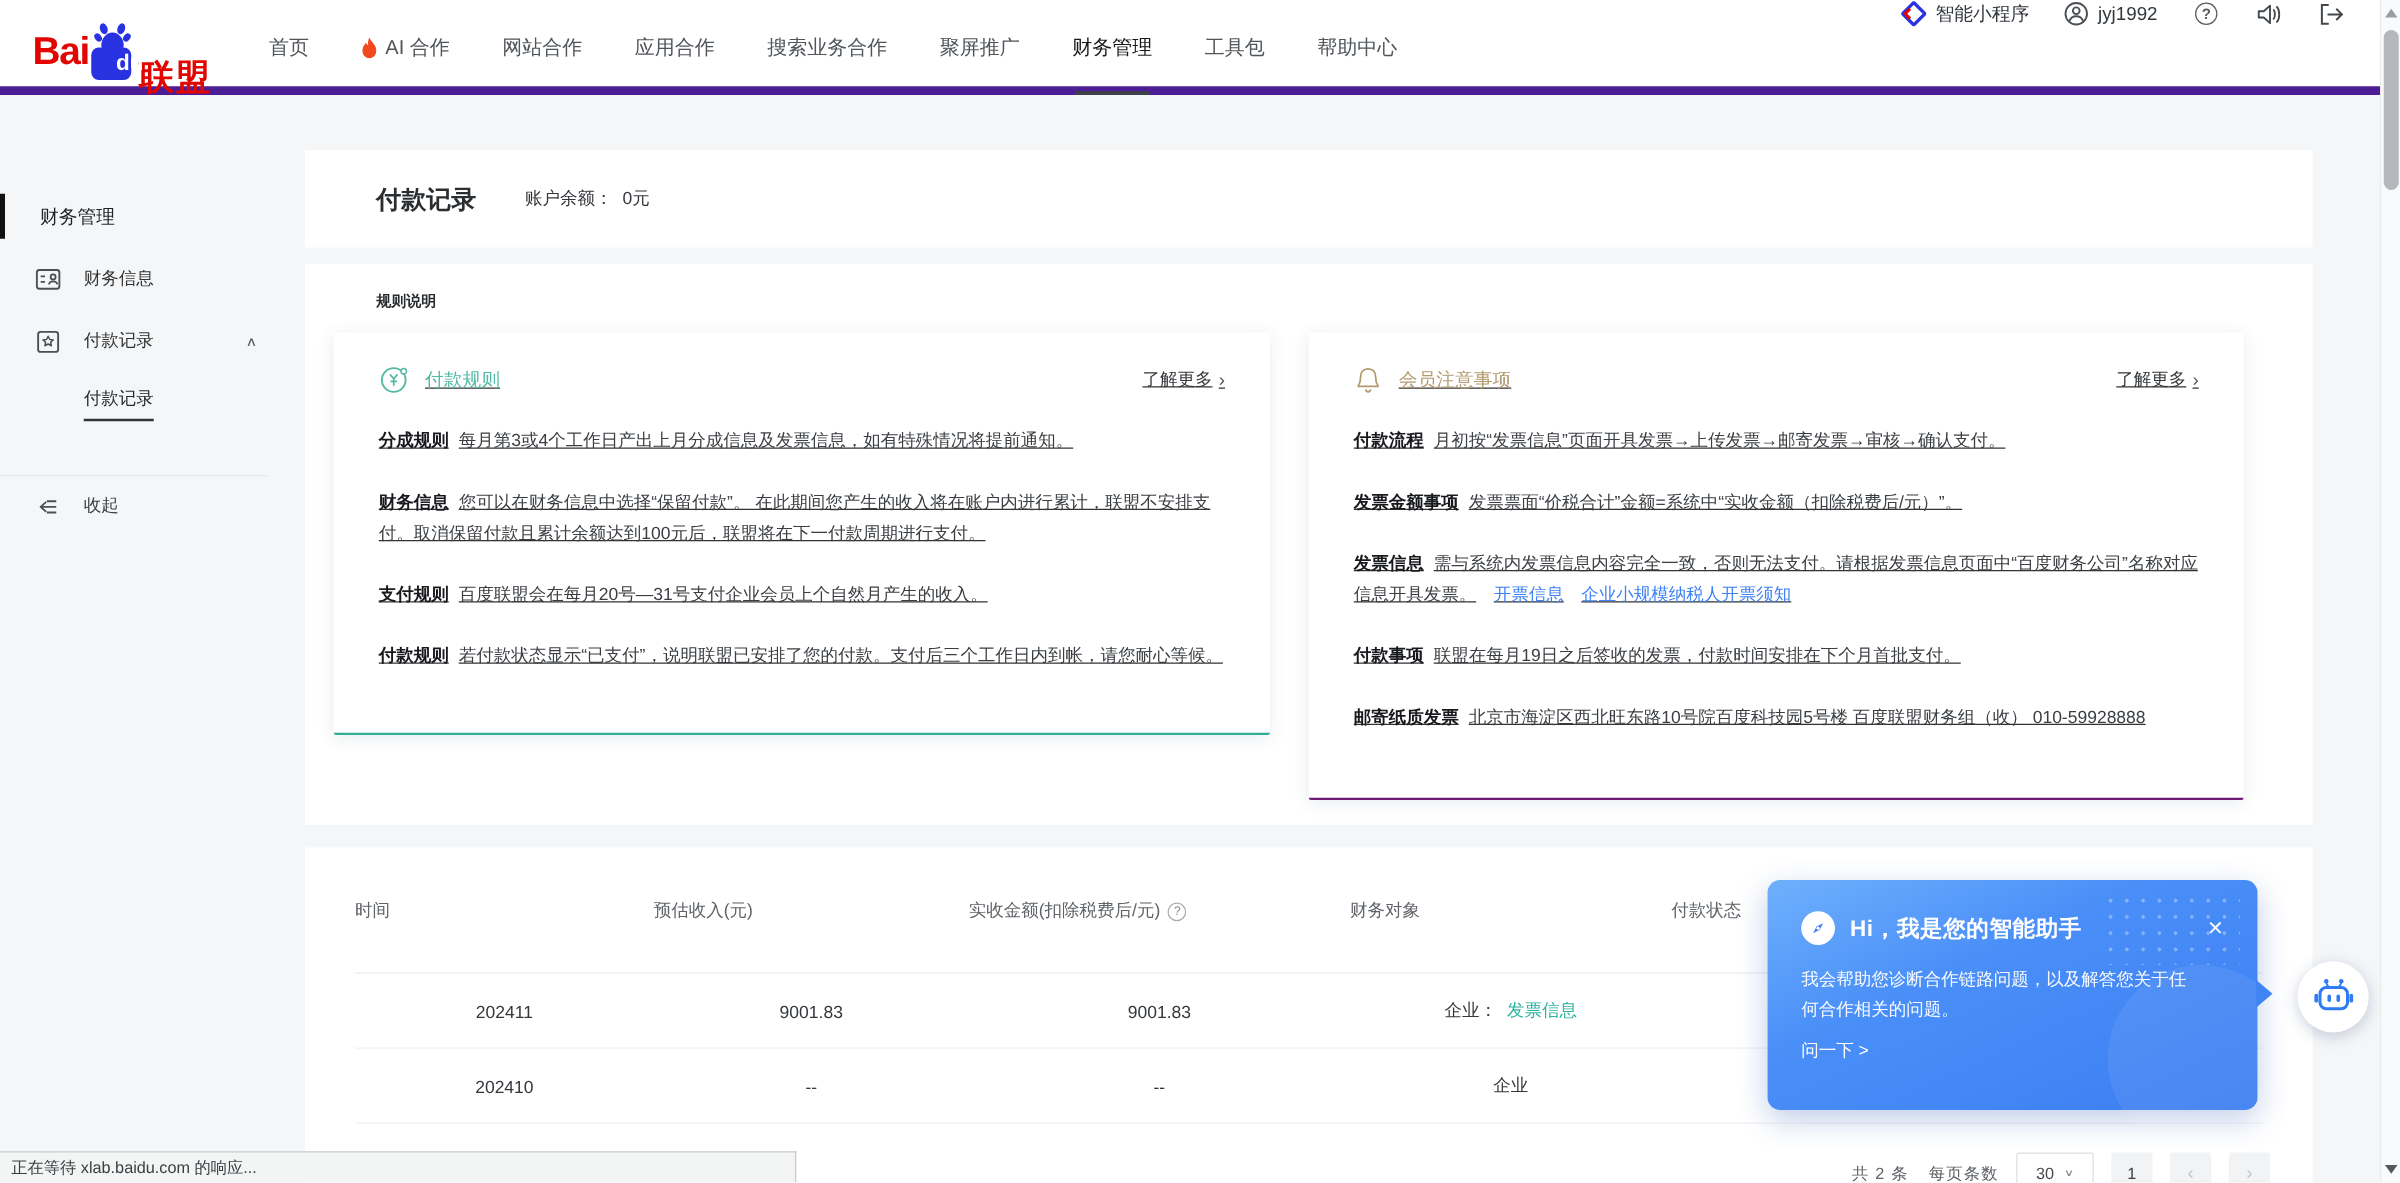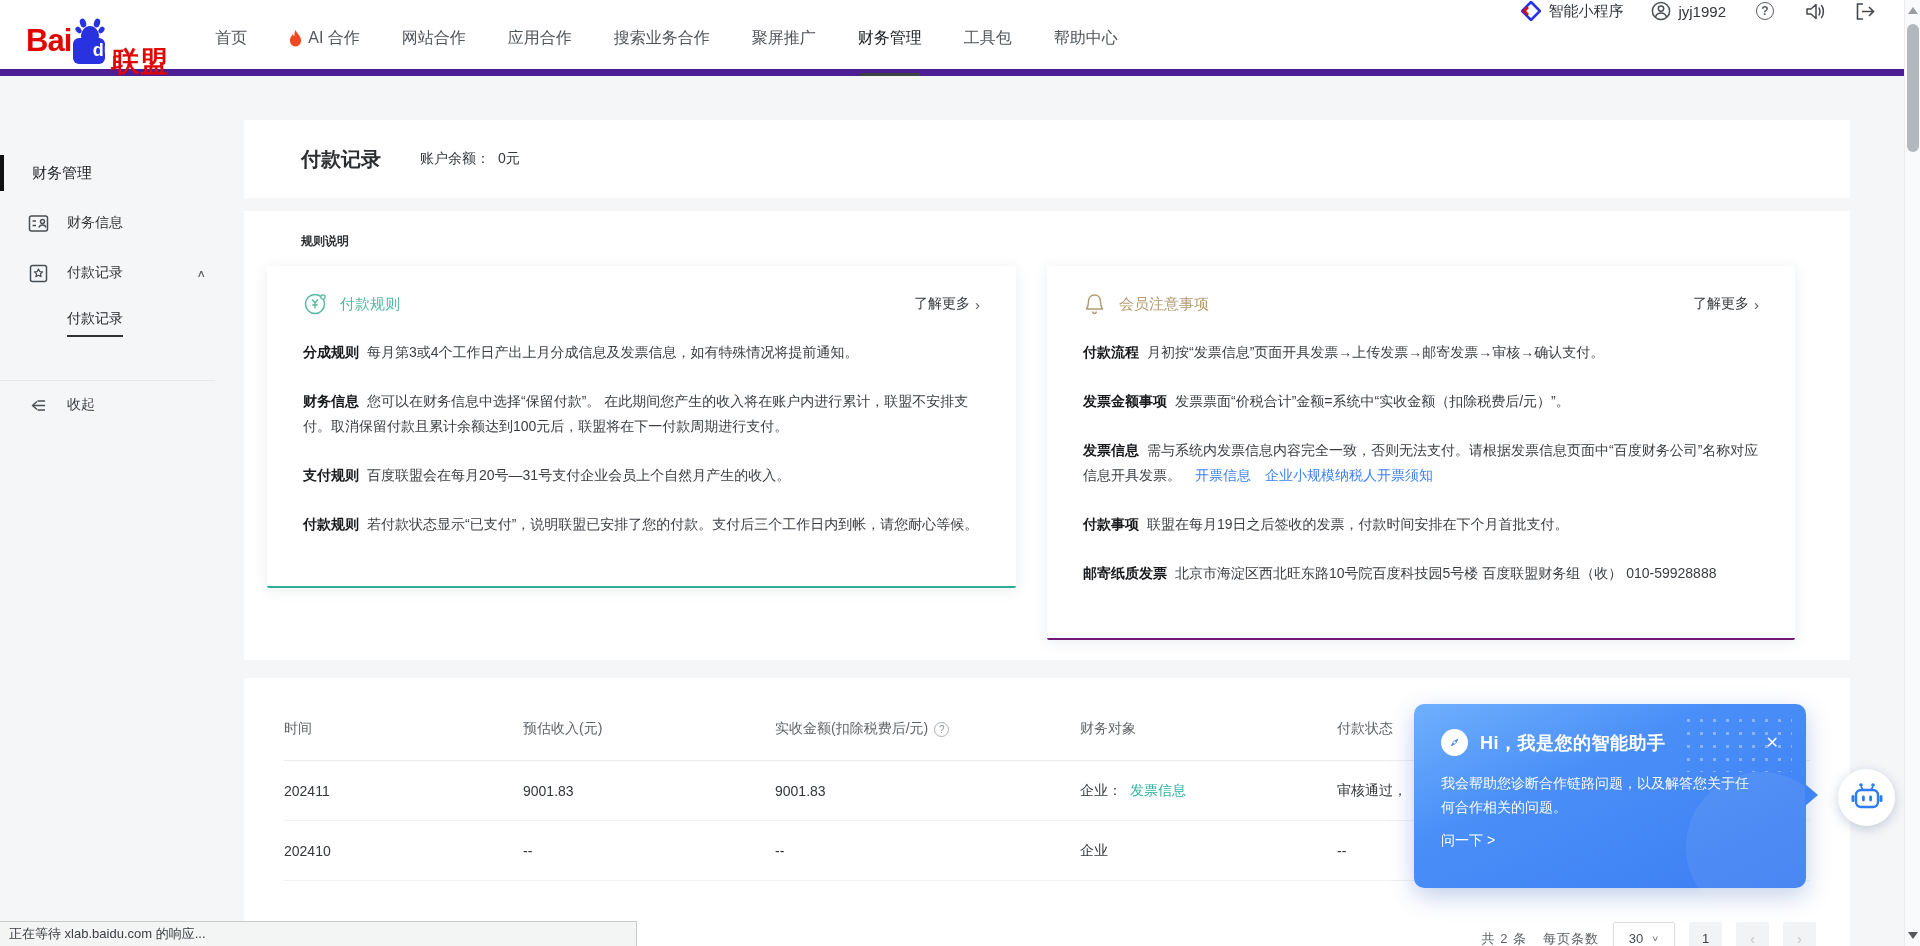--- a/index.html
+++ b/index.html
@@ -48,37 +48,37 @@
   
   .main { position:absolute; left:244px; top:76px; width:1606px; }
   .card { background:#fff; }
   .head-card { margin-top:44px; height:78px; display:flex; align-items:center; padding:0 57px; }
   .page-title { font-size:20px; font-weight:bold; color:#2b2e31; }
   .balance { margin-left:39px; font-size:14px; color:#33373b; }
   .balance-val { margin-left:8px; }
   .rules-card { margin-top:13px; height:449px; padding-top:22px; }
   .rules-title { margin-left:57px; font-size:12px; font-weight:600; color:#2a2d30; }
   .rule-panels { display:flex; gap:31px; margin:16px 55px 0 23px; align-items:flex-start; }
-  .panel { background:#fff; box-shadow:0 2px 14px rgba(40,66,99,.10); border-radius:2px; padding:26px 36px 0; position:relative; }
+  .panel { background:#fff; box-shadow:0 2px 14px rgba(40,66,99,.10); border-radius:2px; padding:26px 36px 0; position:relative;text-decoration:underline; }
   .panel-teal { width:749px; height:322px; border-bottom:2px solid #2fae96; }
   .panel-gold { width:748px; height:374px; border-bottom:2px solid #701a75; }
   .panel-head { display:flex; align-items:center; }
   .panel-head .ptitle { margin-left:13px; font-size:15px; }
   .panel-teal .ptitle { color:#53b9a2; }
   .panel-gold .ptitle { color:#b29a6e; }
   .more { margin-left:auto; font-size:14px; color:#33373b; cursor:pointer; display:flex; align-items:center; gap:5px; }
   .more .chev { font-size:15px; color:#55595d; }
   .panel-body p { margin-top:24px; font-size:14px; line-height:25px; color:#3a3e42; }
   .panel-body b { color:#17191c; margin-right:8px; }
   .blue-link { color:#3e82f5; cursor:pointer; margin-left:14px; }
   .blue-link:first-of-type { margin-left:10px; }
   
   .table-card { margin-top:18px; height:300px; padding:42px 40px 0 40px; position:relative; }
-  .tbl-head { display:flex; font-size:14px; color:#606468; padding-bottom:22px; border-bottom:1px solid #ededef; }
-  .tbl-row { display:flex; align-items:center; height:60px; border-bottom:1px solid #f1f2f3; font-size:14px; color:#33373b; }
+  .tbl-head { display:flex; font-size:14px; color:#606468; padding-bottom:40px; border-bottom:1px solid #ededef; }
+  .tbl-row { display:flex; align-items:center; height:60px; border-bottom:1px solid #f1f2f3; font-size:14px; color:#33373b;text-align:center; }
   .c1 { width:239px; } .c2 { width:252px; } .c3 { width:305px; } .c4 { width:257px; } .c5 { flex:1; }
   .th { display:flex; align-items:center; gap:6px; }
   .qmark { width:15px; height:15px; border:1px solid #a9adb1; border-radius:50%; font-size:10px; color:#8c9094;
     display:flex; align-items:center; justify-content:center; cursor:pointer; }
   .teal-link { color:#2bb3a0; cursor:pointer; margin-left:8px; }
   .pagination { position:absolute; right:34px; top:244px; display:flex; align-items:center; font-size:13px; color:#5d6165; }
   .pg-total { margin-right:16px; letter-spacing:1px; }
   .pg-label { margin-right:14px; letter-spacing:1px; }
   .pg-select { width:62px; height:33px; border:1px solid #dcdee0; border-radius:2px; background:#fff;
     display:flex; align-items:center; justify-content:center; gap:8px; cursor:pointer; color:#45494d; }

